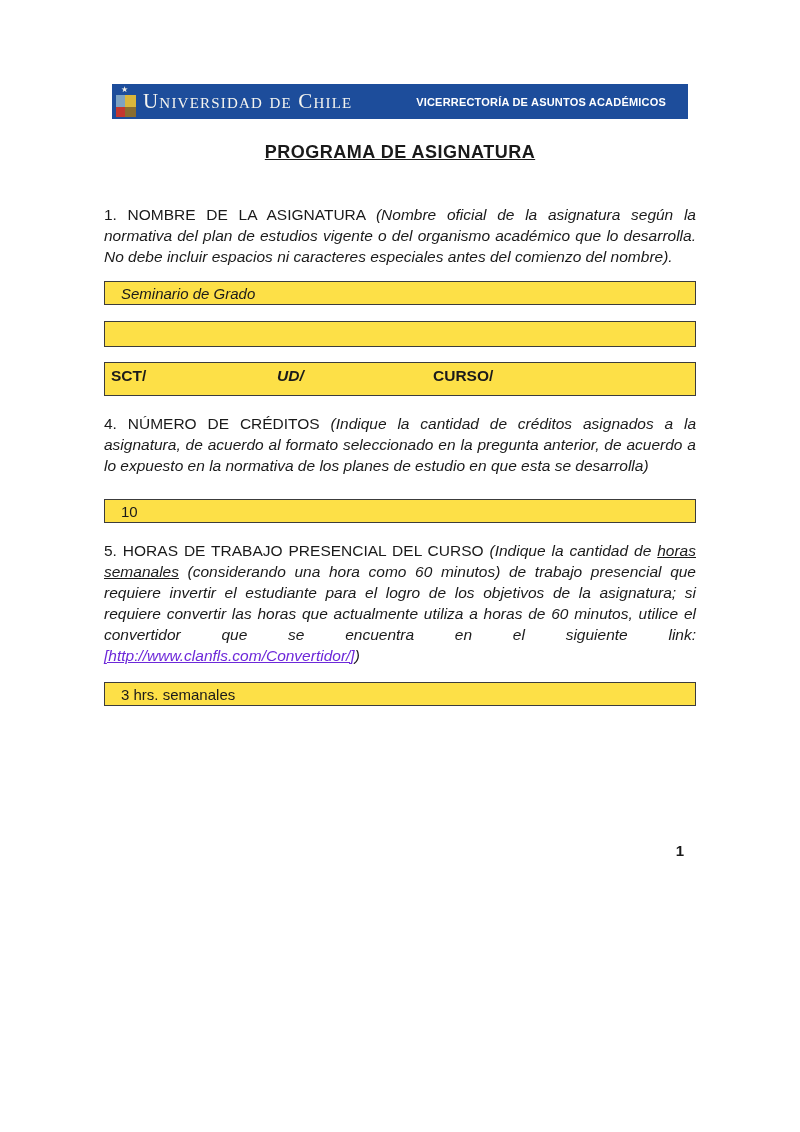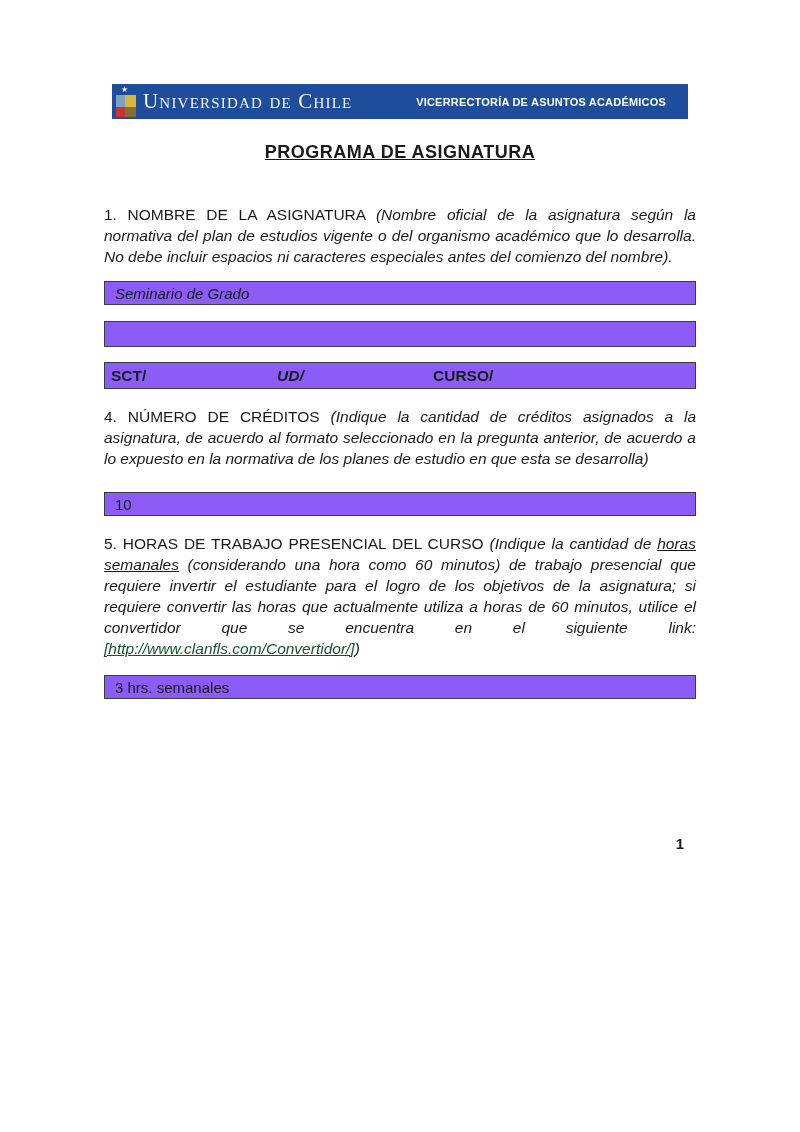--- a/index.html
+++ b/index.html
@@ -56,41 +56,41 @@
 
   
   p.q {
     margin: 0; text-align: justify;
     font-size: 15.5px; line-height: 21px;
   }
   p.q b { font-weight: normal; font-style: normal; }
   p.q i { font-style: italic; }
   i.bi { font-weight: bold; }
   i.u { text-decoration: underline; }
-  a.link { color: #14532d; font-style: italic; text-decoration: underline; }
+  a.link { color: #6d28d9; font-style: italic; text-decoration: underline; }
   .colon { font-weight: bold; font-style: normal; }
 
   .mt-title-q1 { margin-top: 41px !important; }
   .mt-q2 { margin-top: 22px !important; }
   .mt-q3 { margin-top: 12px !important; }
   .mt-q4 { margin-top: 17px !important; }
   .mt-q5 { margin-top: 17px !important; }
 
   
   .field {
     border: 1.5px solid #3c3c3c;
     height: 24px;
-    padding: 2px 10px;
+    padding: 2px 16px;
     font-size: 15px; line-height: 19px;
-    background: #8b5cf6;
+    background: #fde047;
   }
   .field.italic { font-style: italic; }
   .f1 { margin-top: 14px; }
   .f2 { margin-top: 16px; height: 26px; }
-  .f3 { margin-top: 15px; height: 27px; position: relative; }
+  .f3 { margin-top: 15px; height: 34px; position: relative; }
   .f4 { margin-top: 23px; }
   .f5 { margin-top: 16px; }
   .credit-label { font-weight: bold; font-size: 15.5px; position: absolute; top: 3px; }
   .credit-label.sct { left: 6px; }
   .credit-label.ud { left: 172px; font-style: italic; }
   .credit-label.otros { left: 328px; }
 
   
   .page-number {
     margin-top: 136px;

